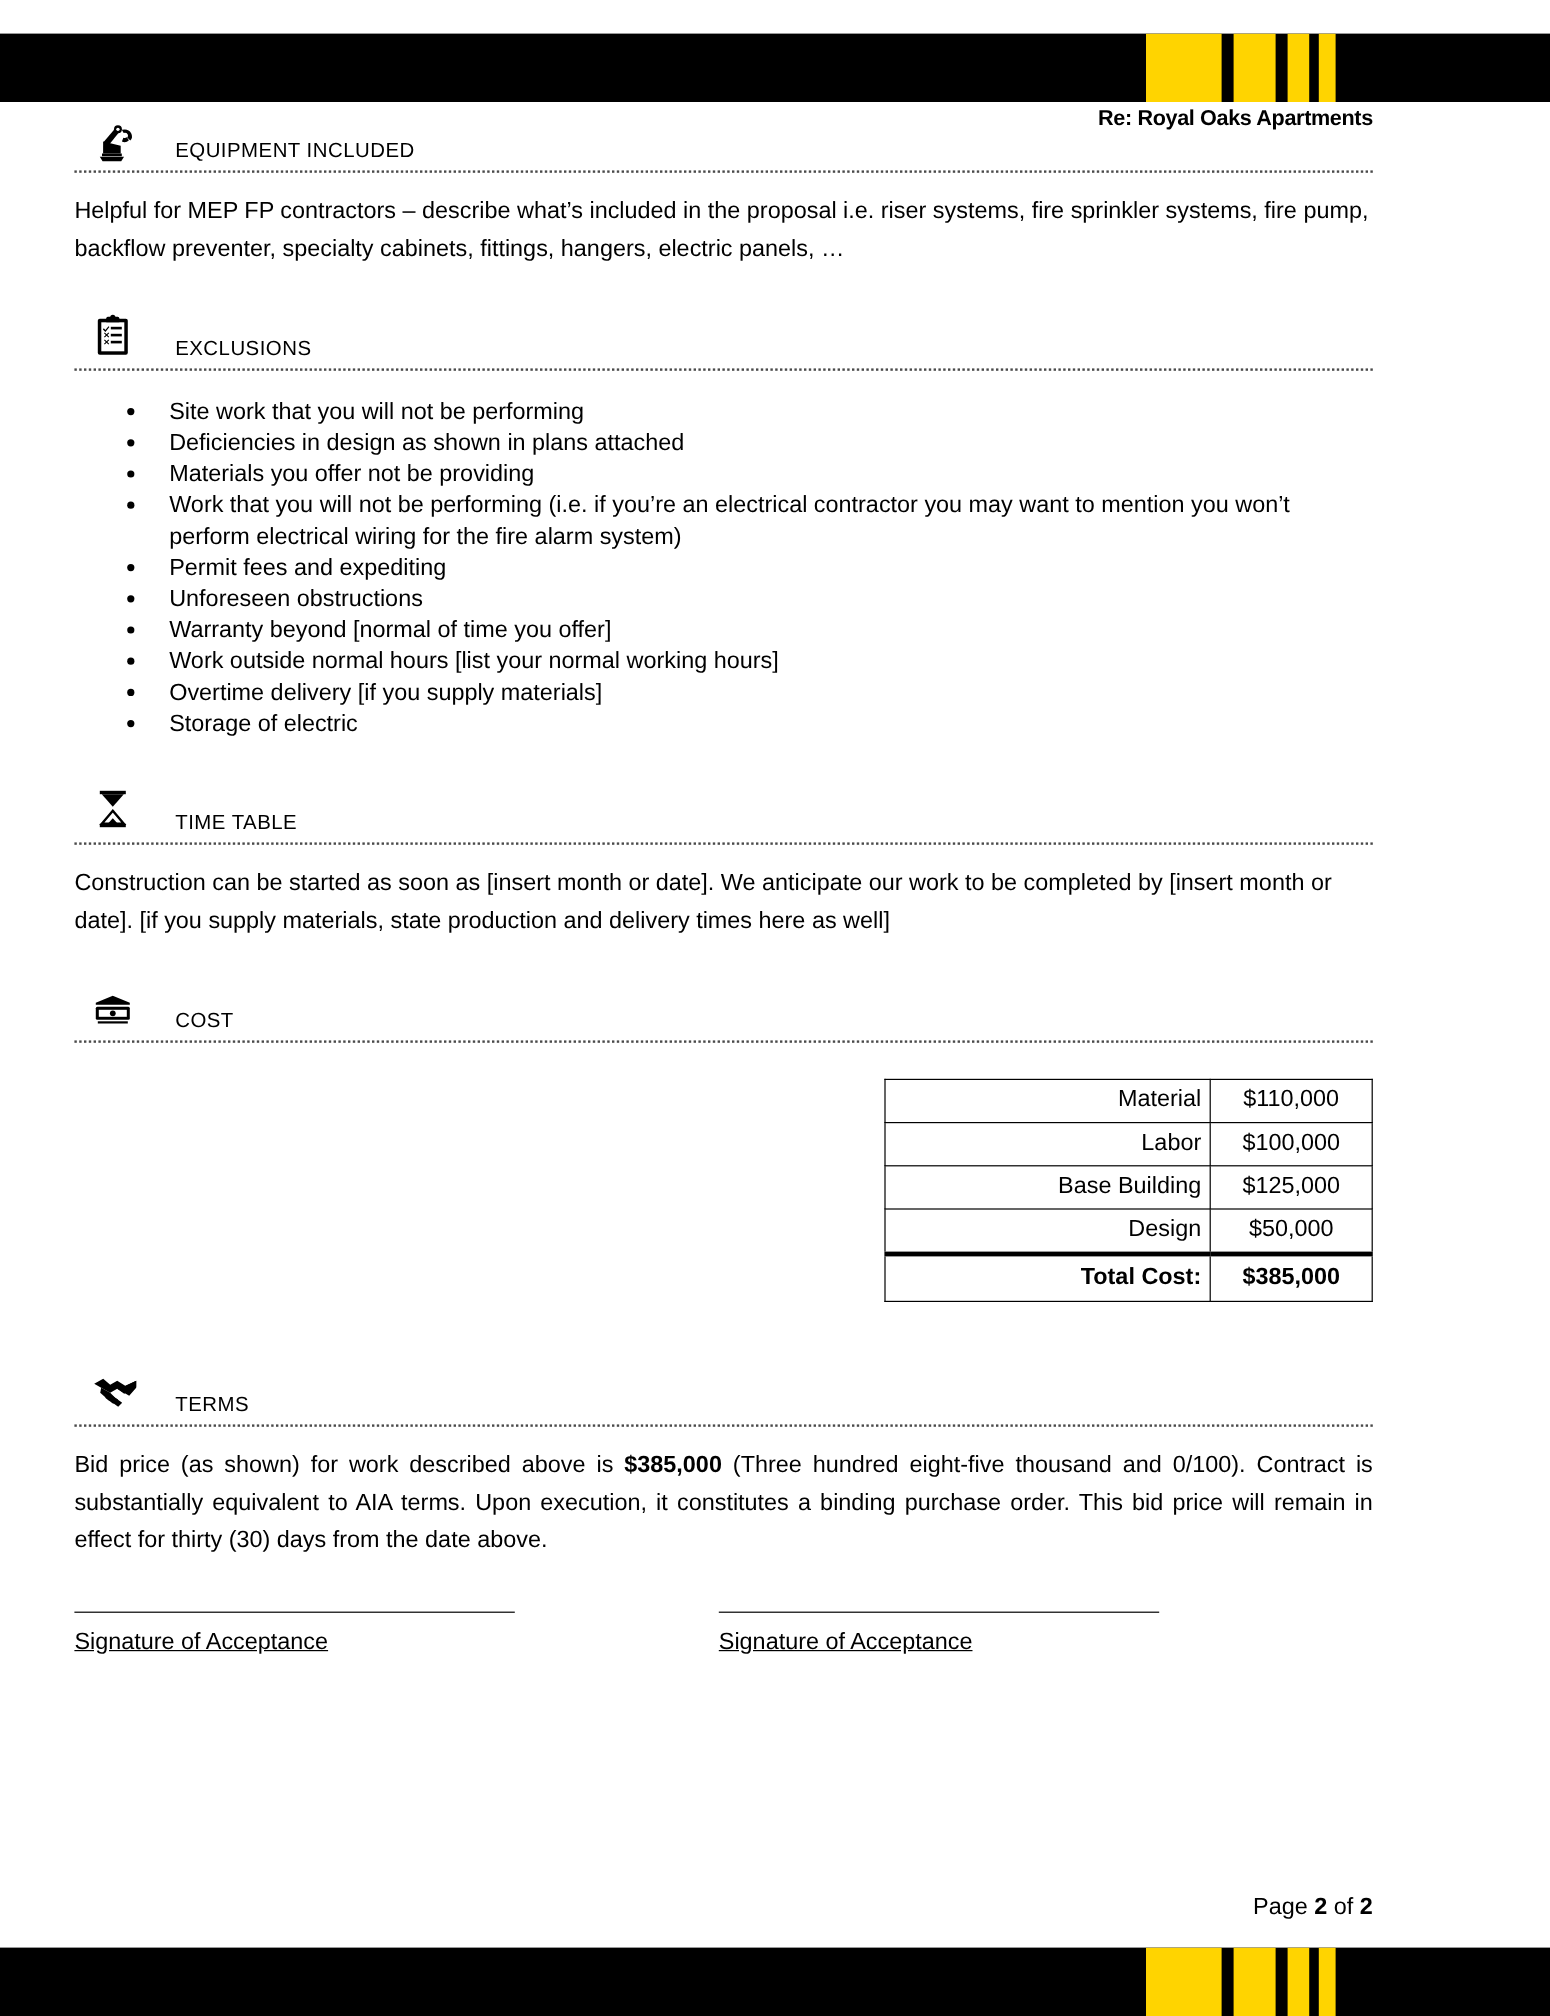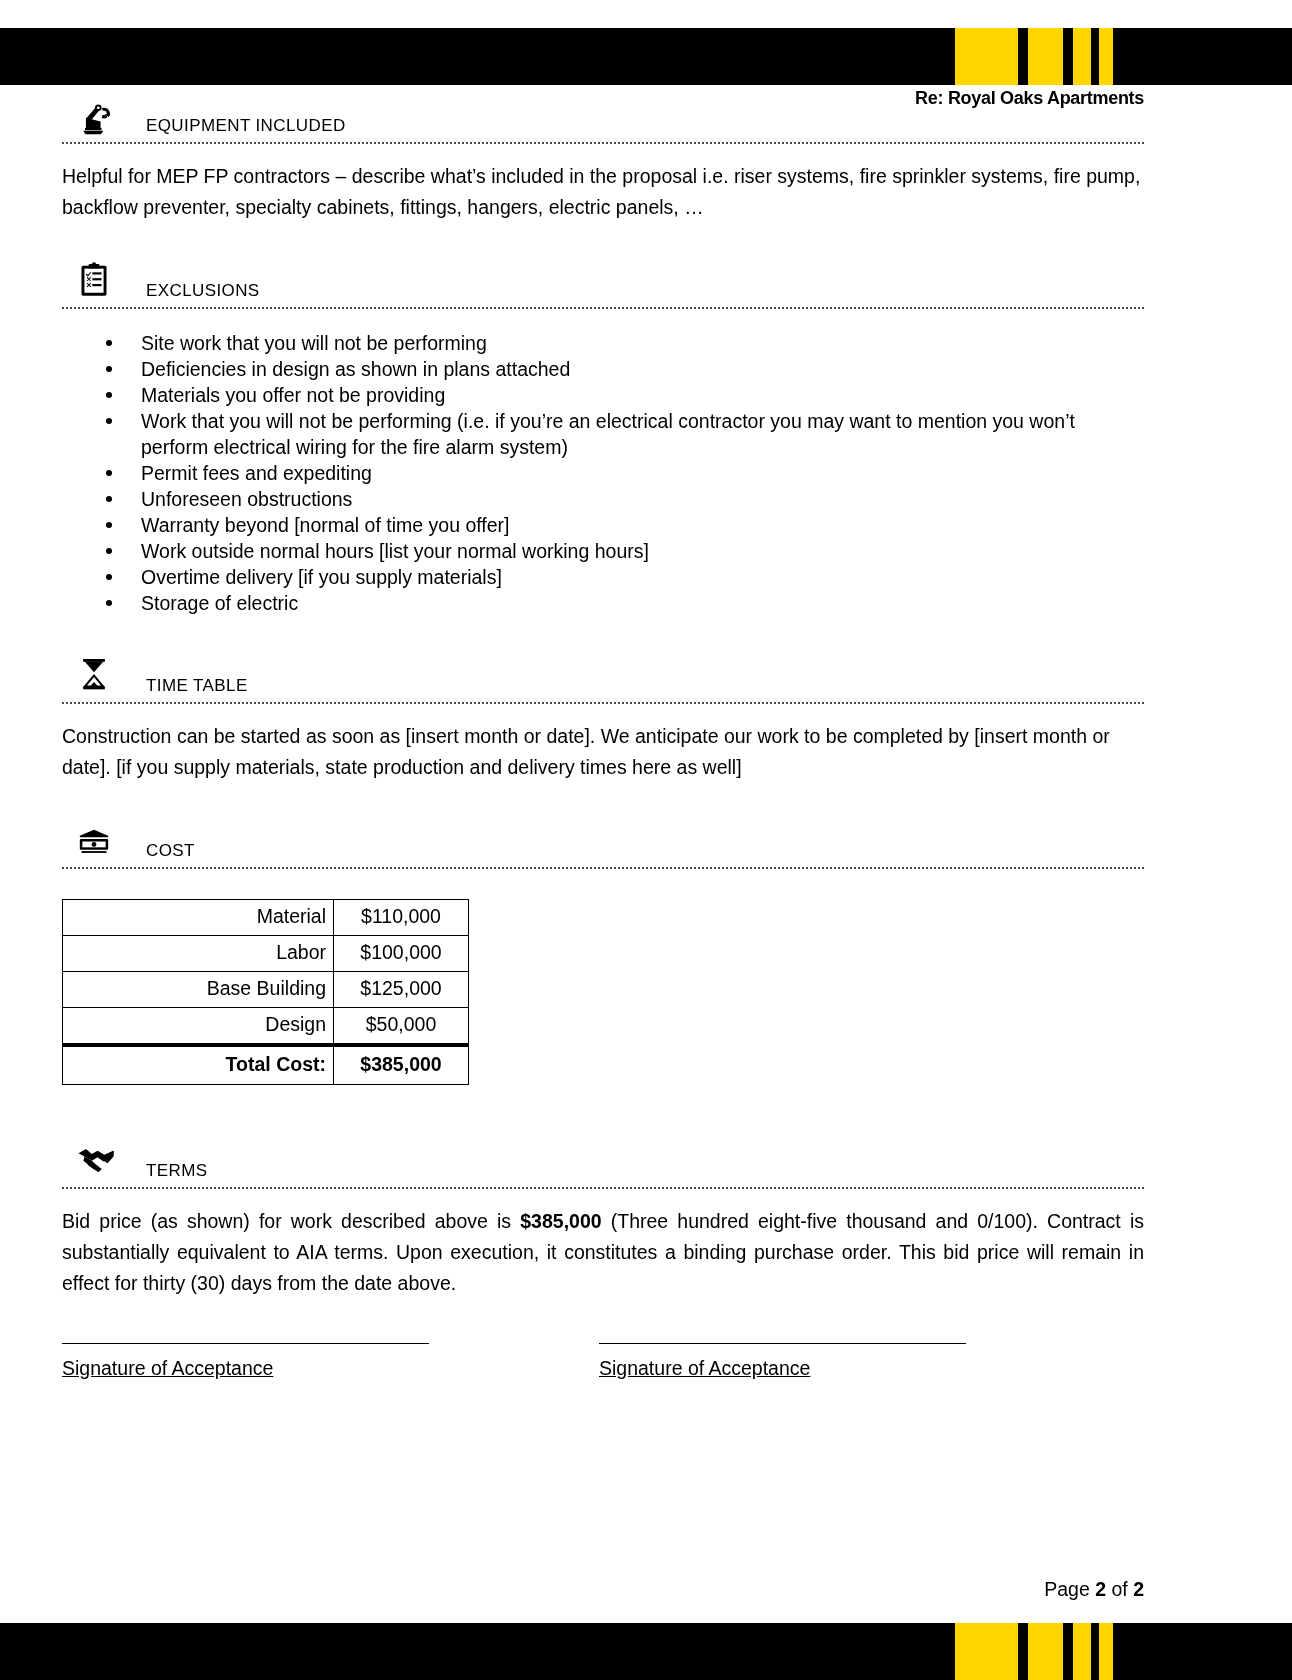--- a/index.html
+++ b/index.html
@@ -128,21 +128,21 @@
     width: 6px;
     height: 6px;
     border-radius: 50%;
     background: #000;
   }
 
   
   .cost-table-wrap {
     margin-top: 30px;
     display: flex;
-    justify-content: flex-start;
+    justify-content: flex-end;
   }
   table.cost-table {
     border-collapse: collapse;
     font-size: 19.5px;
     table-layout: fixed;
   }
   table.cost-table td {
     border: 1.3px solid #000;
     height: 31px;
     padding: 1px 7px 3px 7px;

